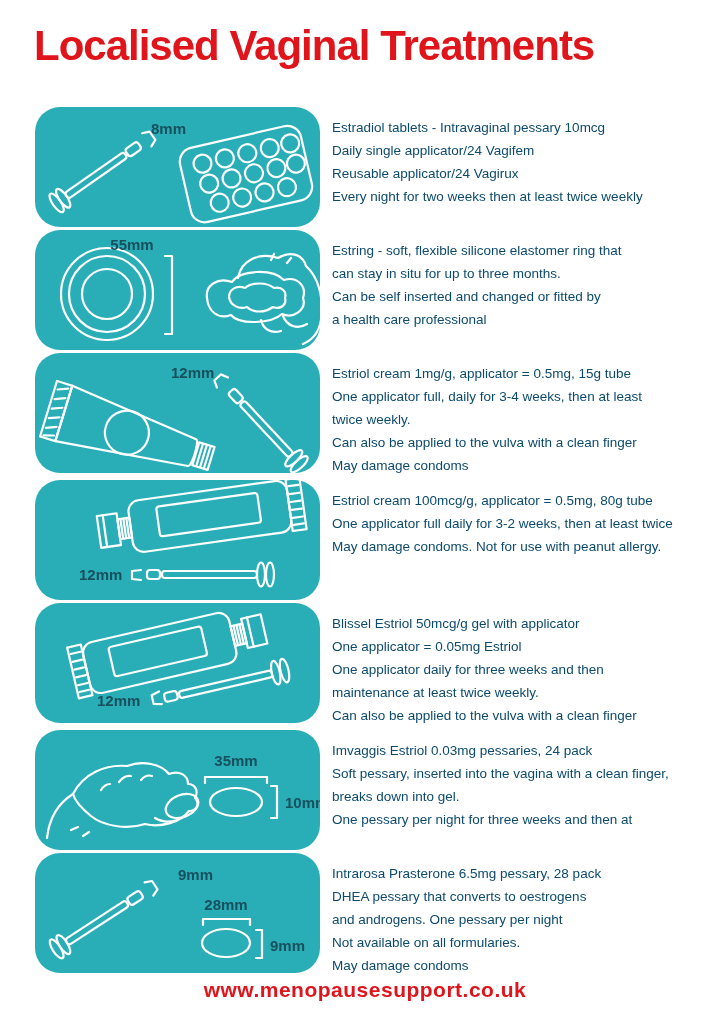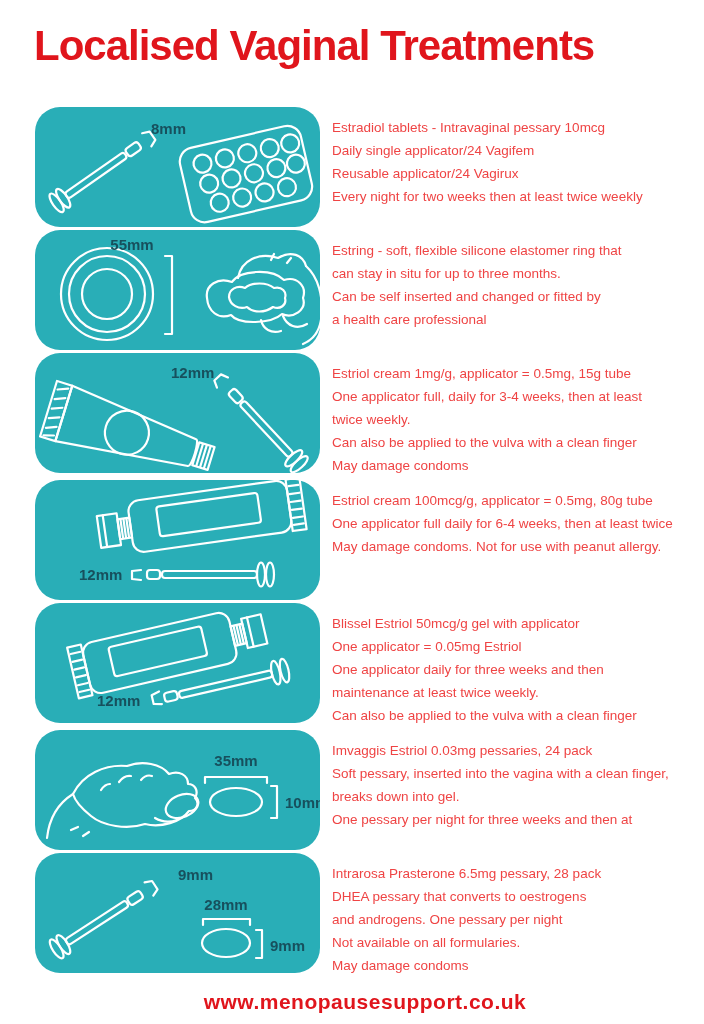--- a/index.html
+++ b/index.html
@@ -5,25 +5,25 @@
   html,body{margin:0;padding:0;background:#ffffff;}
   .page{position:relative;width:704px;height:1024px;background:#ffffff;
         font-family:"Liberation Sans",sans-serif;overflow:hidden;text-decoration:underline;}
   .title{position:absolute;left:34px;top:22px;font-size:42px;font-weight:bold;
          color:#e0151c;letter-spacing:-1px;white-space:nowrap;}
   .rows{position:absolute;left:35px;top:107px;}
   .row{display:flex;margin-bottom:3px;}
   .panel{width:285px;height:120px;background:#29aeb7;border-radius:25px;flex:none;}
   .panel svg{display:block;}
   .desc{margin-left:12px;padding-top:9px;}
-  .line{font-size:13.5px;line-height:23px;color:#ef4444;white-space:nowrap;}
+  .line{font-size:13.5px;line-height:23px;color:#0c4a6e;white-space:nowrap;}
   .art{stroke:#ffffff;stroke-width:2.2;fill:none;stroke-linecap:round;stroke-linejoin:round;}
   .mlabel{fill:#17505d;font-family:"Liberation Sans",sans-serif;font-size:15px;font-weight:bold;}
   .footer-url{position:absolute;left:90px;width:550px;top:978px;text-align:center;
-              font-size:21px;font-weight:bold;color:#e0151c;letter-spacing:0.5px;margin-top:12px;}
+              font-size:21px;font-weight:bold;color:#e0151c;letter-spacing:0.5px;}
   .logo{position:absolute;right:6px;top:940px;width:140px;height:82px;}
   .logo-name{fill:#d92b31;font-family:"Liberation Sans",sans-serif;font-size:21px;font-weight:bold;}
   .logo-sub{fill:#ffffff;font-family:"Liberation Sans",sans-serif;font-size:11px;font-weight:bold;letter-spacing:2.5px;}
   .logo-line{stroke:#d92b31;stroke-width:2;fill:none;stroke-linecap:round;stroke-linejoin:round;}
 </style>
 </head>
 <body>
 
 <div class="page">
 
@@ -157,21 +157,21 @@
             <rect x="112" y="90" width="13" height="9" rx="3"></rect>
             <rect x="127" y="91" width="95" height="7" rx="3"></rect>
             <ellipse cx="226" cy="94.5" rx="4" ry="12"></ellipse>
             <ellipse cx="235" cy="94.5" rx="4" ry="12"></ellipse>
           </g>
           <text class="mlabel" x="44" y="100">12mm</text>
         </svg>
       </div>
       <div class="desc">
         <div class="line">Estriol cream 100mcg/g, applicator = 0.5mg, 80g tube</div>
-        <div class="line">One applicator full daily for 6-4 weeks, then at least twice</div>
+        <div class="line">One applicator full daily for 3-2 weeks, then at least twice</div>
         <div class="line">May damage condoms. Not for use with peanut allergy.</div>
       </div>
     </div>
 
     <div class="row">
       <div class="panel">
         <svg width="285" height="120" viewBox="0 0 285 120">
           <g class="art">
             <g transform="translate(38,70) rotate(-13)">
               <rect x="0" y="-26" width="14" height="52"></rect>

